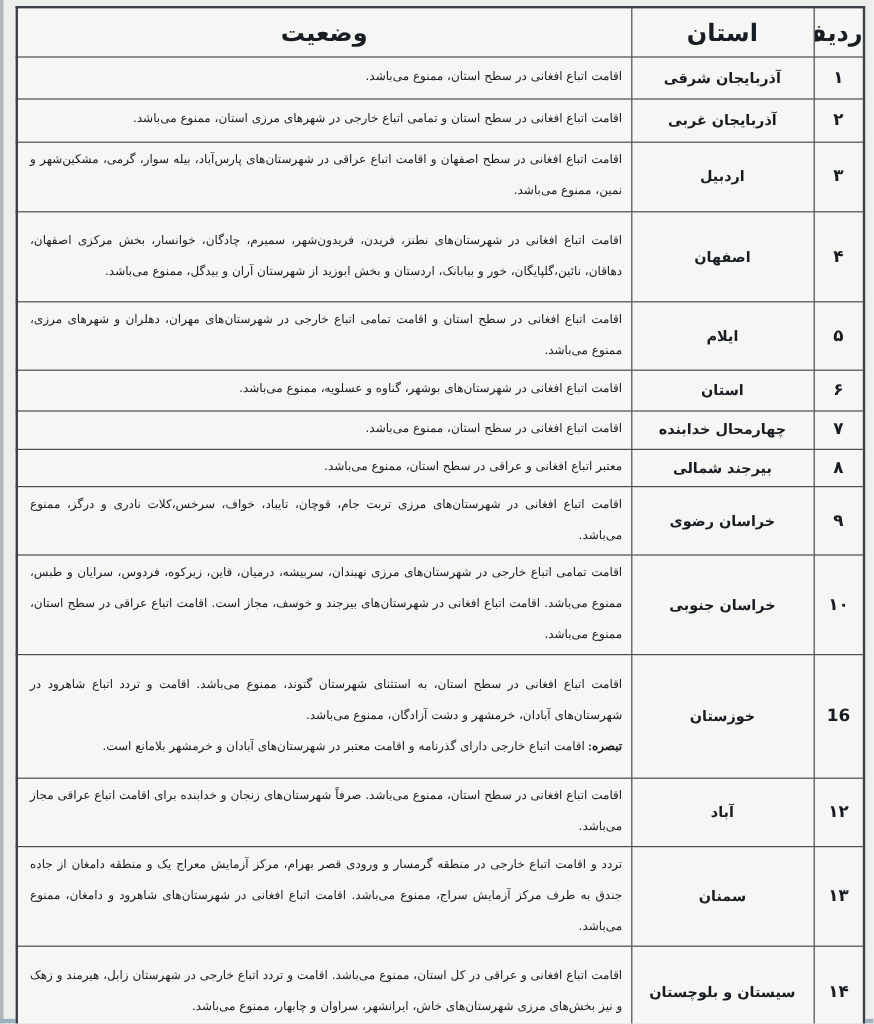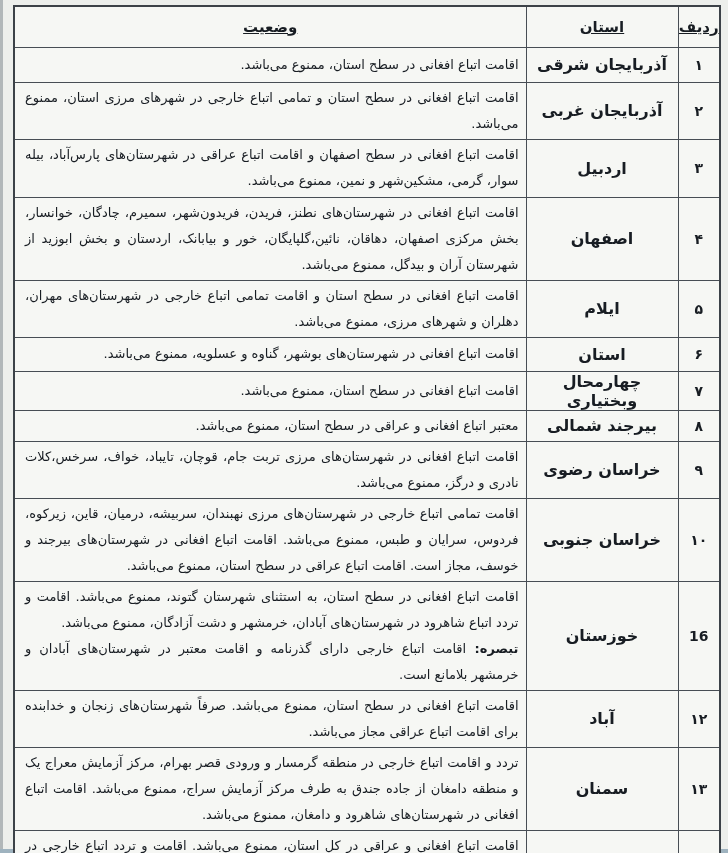--- a/index.html
+++ b/index.html
@@ -26,37 +26,37 @@
     border:2px solid #3c4248;
     color:#181d23;
   }
   .doc-table th, .doc-table td {
     border:1px solid #474d54;
     vertical-align:middle;
     overflow:hidden;
   }
   .doc-table thead tr { height:41px; }
   .doc-table th {
-    font-weight:bold; font-size:15px; text-decoration:underline;
+    font-weight:bold; font-size:20px; 
   }
   td.col-num {
     text-align:center; font-weight:bold; font-size:14px;
   }
   td.col-prov {
-    text-align:center; font-weight:bold; font-size:16px;
+    text-align:center; font-weight:bold; font-size:12px;
     padding:0 3px;
   }
   td.col-status {
-    font-size:13px; line-height:26px;
+    font-size:10px; line-height:26px;
     padding:2px 7px 2px 10px;
   }
   td.col-status p {
     text-align:justify;
   }
-  td.col-status p b { font-weight:bold; }
+  td.col-status p b { font-weight:bold;font-family:Liberation Serif, serif; }
 </style>
 </head>
 <body>
 
 <div class="scan-edge-left"></div>
 <div class="scan-edge-bottom"></div>
 
 <table class="doc-table">
   <colgroup>
     <col style="width:42px">
@@ -108,21 +108,21 @@
       </tr>
       <tr style="height: 34px;">
         <td class="col-num">۶</td>
         <td class="col-prov">استان</td>
         <td class="col-status">
           <p>اقامت اتباع افغانی در شهرستان‌های بوشهر، گناوه و عسلویه، ممنوع می‌باشد.</p>
         </td>
       </tr>
       <tr style="height: 32px;">
         <td class="col-num">۷</td>
-        <td class="col-prov">چهارمحال وبختیاری</td>
+        <td class="col-prov">چهارمحال خدابنده</td>
         <td class="col-status">
           <p>اقامت اتباع افغانی در سطح استان، ممنوع می‌باشد.</p>
         </td>
       </tr>
       <tr style="height: 27px;">
         <td class="col-num">۸</td>
         <td class="col-prov">بیرجند شمالی</td>
         <td class="col-status">
           <p>معتبر اتباع افغانی و عراقی در سطح استان، ممنوع می‌باشد.</p>
         </td>

